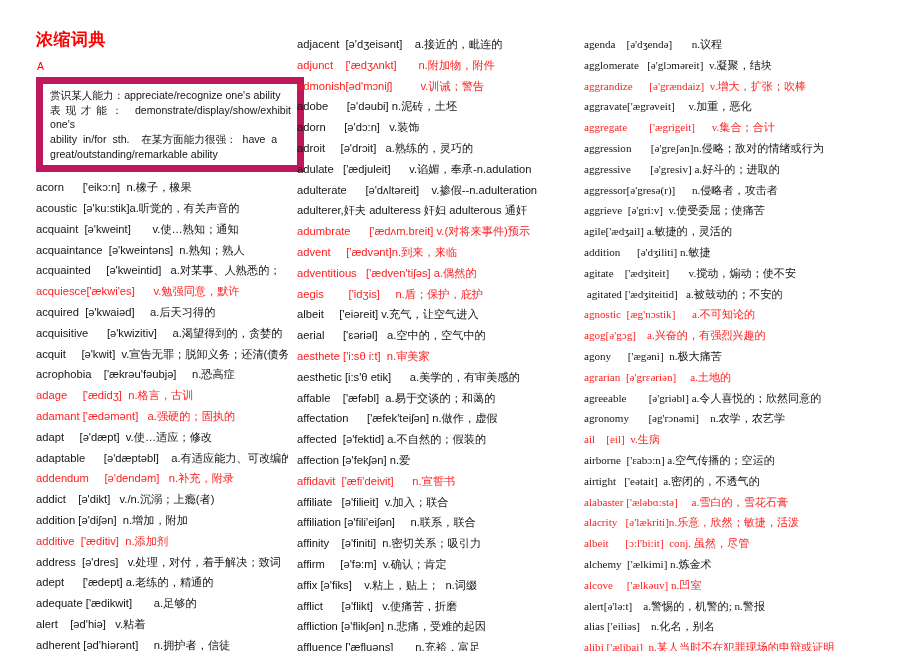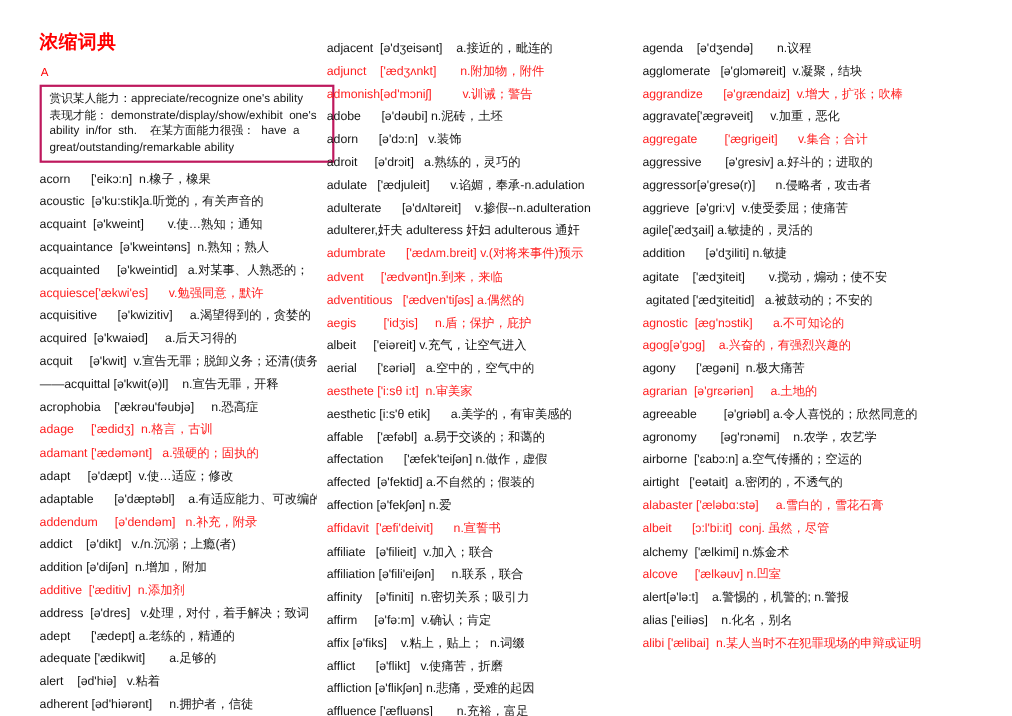--- a/index.html
+++ b/index.html
@@ -45,21 +45,21 @@
     line-height: 1.1;
   }
   .section-letter {
     font-size: 10.5px;
     color: #ff0000;
     font-weight: normal;
     margin: 0 0 5px 1px;
     line-height: 1.1;
   }
   .note-box {
-    border: 2px solid #be185d;
+    border: 7px solid #be185d;
     box-sizing: border-box;
     width: 268px;
     padding: 4px 6px 4px 7px;
     margin: 0 0 5px 0;
     font-size: 10.6px;
     line-height: 14.6px;
     color: #141414;
     text-align: justify;
     text-justify: inter-character;
   }
@@ -70,21 +70,21 @@
     font-size: 11.2px;
     line-height: 20.8px;
     height: 20.8px;
     color: #141414;
     white-space: pre;
     overflow: hidden;
     letter-spacing: 0;
   }
   .entry.red { color: #ff2020; }
 
-  .col-3 .entry { font-size: 11.1px; }
+  .col-3 .entry { font-size: 11.1px; font-family: Liberation Serif, serif; }
 </style>
 </head>
 <body>
 
 <div class="page">
   <div class="columns">
 
     <div class="col col-1">
       <h1 class="doc-title">浓缩词典</h1>
       <div class="section-letter">A</div>
@@ -94,24 +94,23 @@
           <span class="nl">ability  in/for  sth.    在某方面能力很强：  have  a</span>
           <span class="nl">great/outstanding/remarkable ability</span>
         </div>
       <div class="entries">
           <div class="entry">acorn      ['eikɔ:n]  n.橡子，橡果</div>
           <div class="entry">acoustic  [ə'ku:stik]a.听觉的，有关声音的</div>
           <div class="entry">acquaint  [ə'kweint]       v.使…熟知；通知</div>
           <div class="entry">acquaintance  [ə'kweintəns]  n.熟知；熟人</div>
           <div class="entry">acquainted     [ə'kweintid]   a.对某事、人熟悉的；</div>
           <div class="entry red">acquiesce['ækwi'es]      v.勉强同意，默许</div>
+          <div class="entry">acquired  [ə'kwaiəd]     a.后天习得的</div>
           <div class="entry">acquisitive      [ə'kwizitiv]     a.渴望得到的，贪婪的</div>
-          <div class="entry">acquired  [ə'kwaiəd]     a.后天习得的</div>
           <div class="entry">acquit     [ə'kwit]  v.宣告无罪；脱卸义务；还清(债务)</div>
-          <div class="entry">——acquittal [ə'kwit(ə)l]    n.宣告无罪，开释</div>
           <div class="entry">acrophobia    ['ækrəu'fəubjə]     n.恐高症</div>
           <div class="entry red">adage     ['ædidʒ]  n.格言，古训</div>
           <div class="entry red">adamant ['ædəmənt]   a.强硬的；固执的</div>
           <div class="entry">adapt     [ə'dæpt]  v.使…适应；修改</div>
           <div class="entry">adaptable      [ə'dæptəbl]    a.有适应能力、可改编的</div>
           <div class="entry red">addendum     [ə'dendəm]   n.补充，附录</div>
           <div class="entry">addict    [ə'dikt]   v./n.沉溺；上瘾(者)</div>
           <div class="entry">addition [ə'diʃən]  n.增加，附加</div>
           <div class="entry red">additive  ['æditiv]  n.添加剂</div>
           <div class="entry">address  [ə'dres]   v.处理，对付，着手解决；致词</div>
@@ -157,36 +156,39 @@
         </div>
     </div>
 
     <div class="col col-3">
       <div class="entries">
           <div class="entry">agenda    [ə'dʒendə]       n.议程</div>
           <div class="entry">agglomerate   [ə'glɔməreit]  v.凝聚，结块</div>
           <div class="entry red">aggrandize      [ə'grændaiz]  v.增大，扩张；吹棒</div>
           <div class="entry">aggravate['ægrəveit]     v.加重，恶化</div>
           <div class="entry red">aggregate        ['ægrigeit]      v.集合；合计</div>
+          <div class="entry">aggression       [ə'greʃən]n.侵略；敌对的情绪或行为</div>
           <div class="entry">aggressive       [ə'gresiv] a.好斗的；进取的</div>
           <div class="entry">aggressor[ə'gresə(r)]      n.侵略者，攻击者</div>
           <div class="entry">aggrieve  [ə'gri:v]  v.使受委屈；使痛苦</div>
           <div class="entry">agile['ædʒail] a.敏捷的，灵活的</div>
           <div class="entry">addition      [ə'dʒiliti] n.敏捷</div>
           <div class="entry">agitate    ['ædʒiteit]       v.搅动，煽动；使不安</div>
           <div class="entry"> agitated ['ædʒiteitid]   a.被鼓动的；不安的</div>
           <div class="entry red">agnostic  [æg'nɔstik]      a.不可知论的</div>
           <div class="entry red">agog[ə'gɔg]    a.兴奋的，有强烈兴趣的</div>
           <div class="entry">agony      ['ægəni]  n.极大痛苦</div>
           <div class="entry red">agrarian  [ə'grɛəriən]     a.土地的</div>
           <div class="entry">agreeable        [ə'griəbl] a.令人喜悦的；欣然同意的</div>
           <div class="entry">agronomy       [əg'rɔnəmi]    n.农学，农艺学</div>
+          <div class="entry red">ail    [eil]  v.生病</div>
           <div class="entry">airborne  ['ɛabɔ:n] a.空气传播的；空运的</div>
           <div class="entry">airtight   ['eətait]  a.密闭的，不透气的</div>
           <div class="entry red">alabaster ['æləbɑ:stə]     a.雪白的，雪花石膏</div>
+          <div class="entry red">alacrity   [ə'lækriti]n.乐意，欣然；敏捷，活泼</div>
           <div class="entry red">albeit      [ɔ:l'bi:it]  conj. 虽然，尽管</div>
           <div class="entry">alchemy  ['ælkimi] n.炼金术</div>
           <div class="entry red">alcove     ['ælkəuv] n.凹室</div>
           <div class="entry">alert[ə'lə:t]    a.警惕的，机警的; n.警报</div>
           <div class="entry">alias ['eiliəs]    n.化名，别名</div>
           <div class="entry red">alibi ['ælibai]  n.某人当时不在犯罪现场的申辩或证明</div>
         </div>
     </div>
 
   </div>

